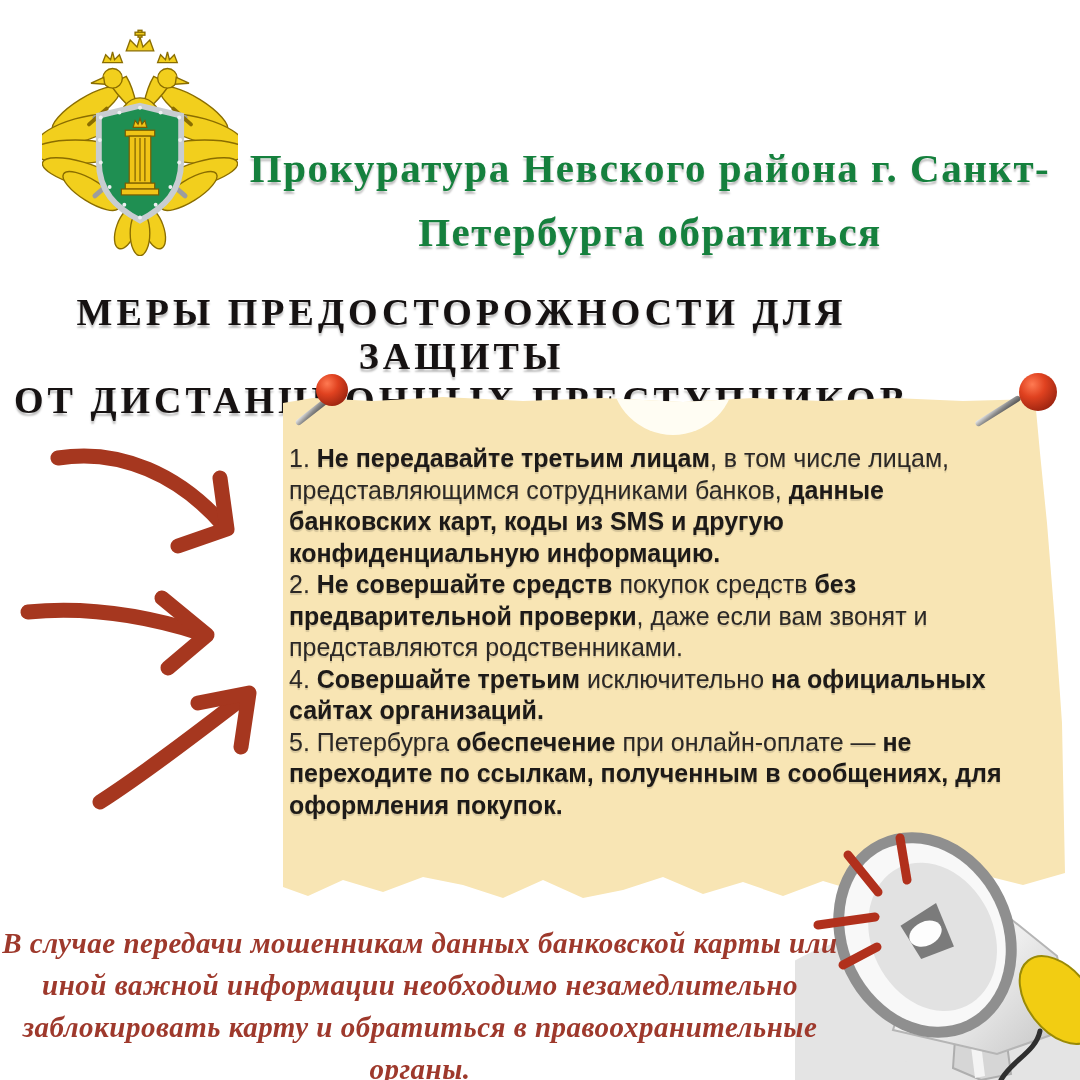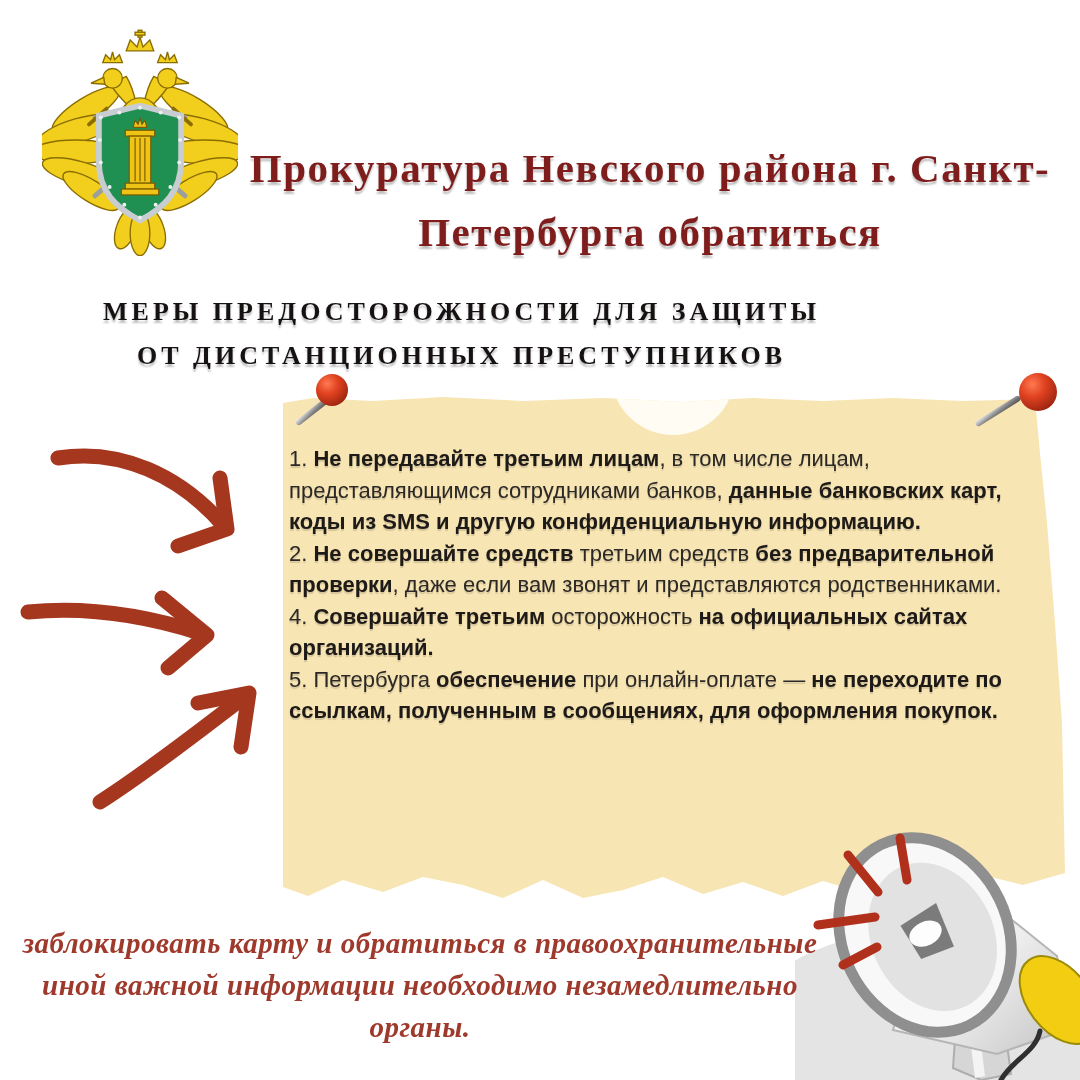--- a/index.html
+++ b/index.html
@@ -2,43 +2,43 @@
 <html style="--card-bg: #f8e5b4; --footer-red: #9e392c; --arrow-red: #a6371f; --pin-red: #d93a1c; --emblem-gold: #f2cf1d; --emblem-green: #1f8f52; --megaphone-yellow: #f2cd12;"><head>
 <meta charset="utf-8">
 <style>
   html,body{margin:0;padding:0;background:#fff;}
   .poster{position:relative;width:1080px;height:1080px;background:#fff;overflow:hidden;
           font-family:"Liberation Sans",sans-serif;}
   .abs{position:absolute;}
 
   
   .title{left:235px;top:136px;width:830px;text-align:center;
-         font-family:"Liberation Serif",serif;font-weight:bold;color:#7f1d1d;
+         font-family:"Liberation Serif",serif;font-weight:bold;color:#15803d;
          font-size:41px;line-height:64px;letter-spacing:1.5px;
          text-shadow:0 3px 2px rgba(0,0,0,.25);}
 
   
   .heading{left:0;top:290px;width:923px;text-align:center;
            font-family:"Liberation Serif",serif;font-weight:bold;color:#161212;
-           font-size:26px;line-height:44px;letter-spacing:4px;
+           font-size:38px;line-height:44px;letter-spacing:4px;
            text-shadow:0 3px 2px rgba(0,0,0,.25);}
 
   
   .card{left:283px;top:393px;width:782px;height:514px;background:var(--card-bg,#f8e5b4);
         clip-path:polygon(0px 10px,30px 5px,90px 8px,160px 4px,240px 8px,320px 5px,400px 9px,
           470px 5px,540px 8px,610px 5px,680px 8px,752px 6px,
           757px 60px,764px 130px,772px 230px,779px 330px,782px 480px,
           740px 492px,700px 482px,660px 497px,620px 485px,580px 500px,540px 488px,
           500px 503px,460px 489px,420px 501px,380px 484px,340px 497px,300px 505px,
           260px 487px,220px 505px,180px 492px,140px 484px,100px 499px,60px 487px,
           25px 503px,0px 494px);}
   .card .notch{position:absolute;left:328px;top:-82px;width:124px;height:124px;
                border-radius:50%;background:#fffdf3;}
   .list{position:absolute;left:6px;top:50px;width:741px;color:#2b2826;
-        font-size:22px;line-height:31.5px;text-shadow:0 2px 1px rgba(0,0,0,.15);}
+        font-size:25px;line-height:31.5px;text-shadow:0 2px 1px rgba(0,0,0,.15);}
   .list b{color:#1d1a18;}
 
   
   .footer{left:0;top:922px;width:840px;text-align:center;z-index:3;
           font-family:"Liberation Serif",serif;font-style:italic;font-weight:bold;
           color:var(--footer-red,#9e392c);font-size:29px;line-height:42px;letter-spacing:.5px;}
 
   
   .emblem{left:42px;top:28px;z-index:2;}
   .pin{z-index:4;}
@@ -143,22 +143,22 @@
       <path d="M162,178 L207,215 L168,248"></path>
       <path d="M100,382 C150,350 198,312 244,277"></path>
       <path d="M198,283 L249,273 L241,327"></path>
     </g>
   </svg>
 
   <div class="abs card">
     <div class="notch"></div>
     <div class="list">
       <div class="item"><span>1. </span><b>Не передавайте третьим лицам</b><span>, в том числе лицам, представляющимся сотрудниками банков, </span><b>данные банковских карт, коды из SMS и другую конфиденциальную информацию.</b></div>
-      <div class="item"><span>2. </span><b>Не совершайте средств</b><span> третьим средств </span><b>без предварительной проверки</b><span>, даже если вам звонят и представляются родственниками.</span></div>
-      <div class="item"><span>4. </span><b>Совершайте третьим</b><span> осторожность </span><b>на официальных сайтах организаций.</b></div>
+      <div class="item"><span>2. </span><b>Не совершайте средств</b><span> покупок средств </span><b>без предварительной проверки</b><span>, даже если вам звонят и представляются родственниками.</span></div>
+      <div class="item"><span>4. </span><b>Совершайте третьим</b><span> исключительно </span><b>на официальных сайтах организаций.</b></div>
       <div class="item"><span>5. </span><span>Петербурга </span><b>обеспечение</b><span> при онлайн-оплате — </span><b>не переходите по ссылкам, полученным в сообщениях, для оформления покупок.</b></div>
     </div>
   </div>
 
   <svg class="abs pin" style="left:288px;top:362px" width="70" height="68" viewBox="0 0 70 68" aria-hidden="true">
     <defs>
       <radialGradient id="pb1" cx="35%" cy="30%" r="75%">
         <stop offset="0%" stop-color="#ff7a52"></stop>
           <stop offset="45%" stop-color="#e04220"></stop>
         <stop offset="100%" stop-color="#9c2410"></stop>
@@ -184,22 +184,23 @@
         <stop offset="0%" stop-color="#eeeeee"></stop>
           <stop offset="50%" stop-color="#8f8f8f"></stop>
         <stop offset="100%" stop-color="#4f4f4f"></stop>
       </linearGradient>
     </defs>
     <rect x="12" y="50" width="52" height="6" rx="3" transform="rotate(-32 38 53)" fill="url(#pn2)"></rect>
     <circle cx="78" cy="34" r="19" fill="url(#pb2)"></circle>
   </svg>
 
   <div class="abs footer">
+    <div>В случае передачи мошенникам данных банковской карты или</div>
+    <div>иной важной информации необходимо незамедлительно</div>
     <div>заблокировать карту и обратиться в правоохранительные</div>
-    <div>иной важной информации необходимо незамедлительно</div>
     <div>органы.</div>
   </div>
 
   <svg class="abs megaphone" width="285" height="262" viewBox="0 0 285 262" aria-hidden="true">
     <defs>
       <linearGradient id="mgBody" x1="0" y1="0" x2="1" y2="1">
         <stop offset="0%" stop-color="#ffffff"></stop>
           <stop offset="55%" stop-color="#ededed"></stop>
         <stop offset="100%" stop-color="#c2c2c2"></stop>
       </linearGradient>

